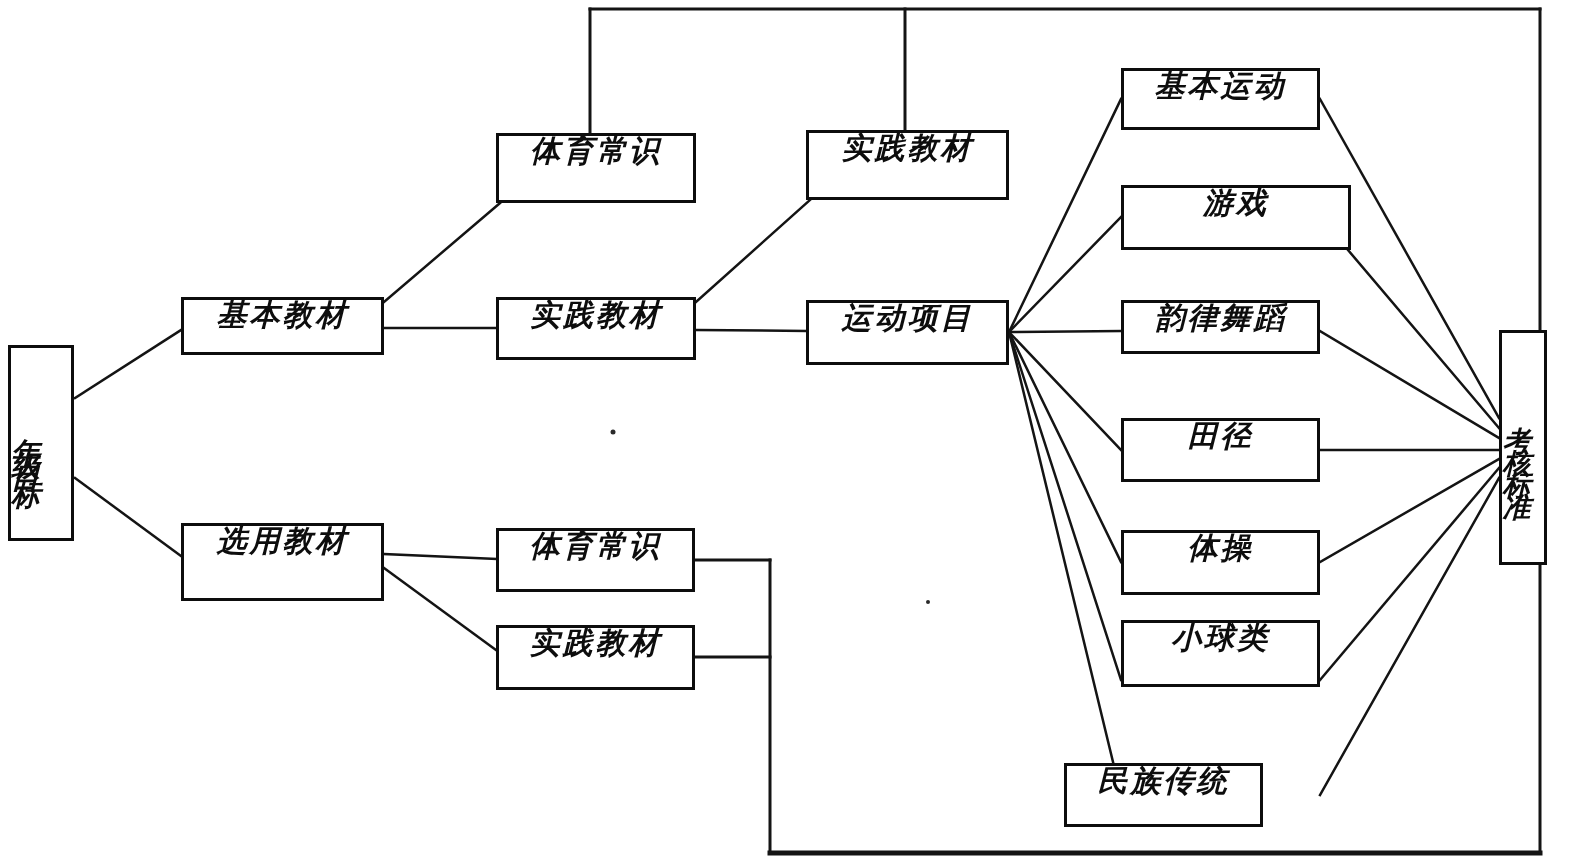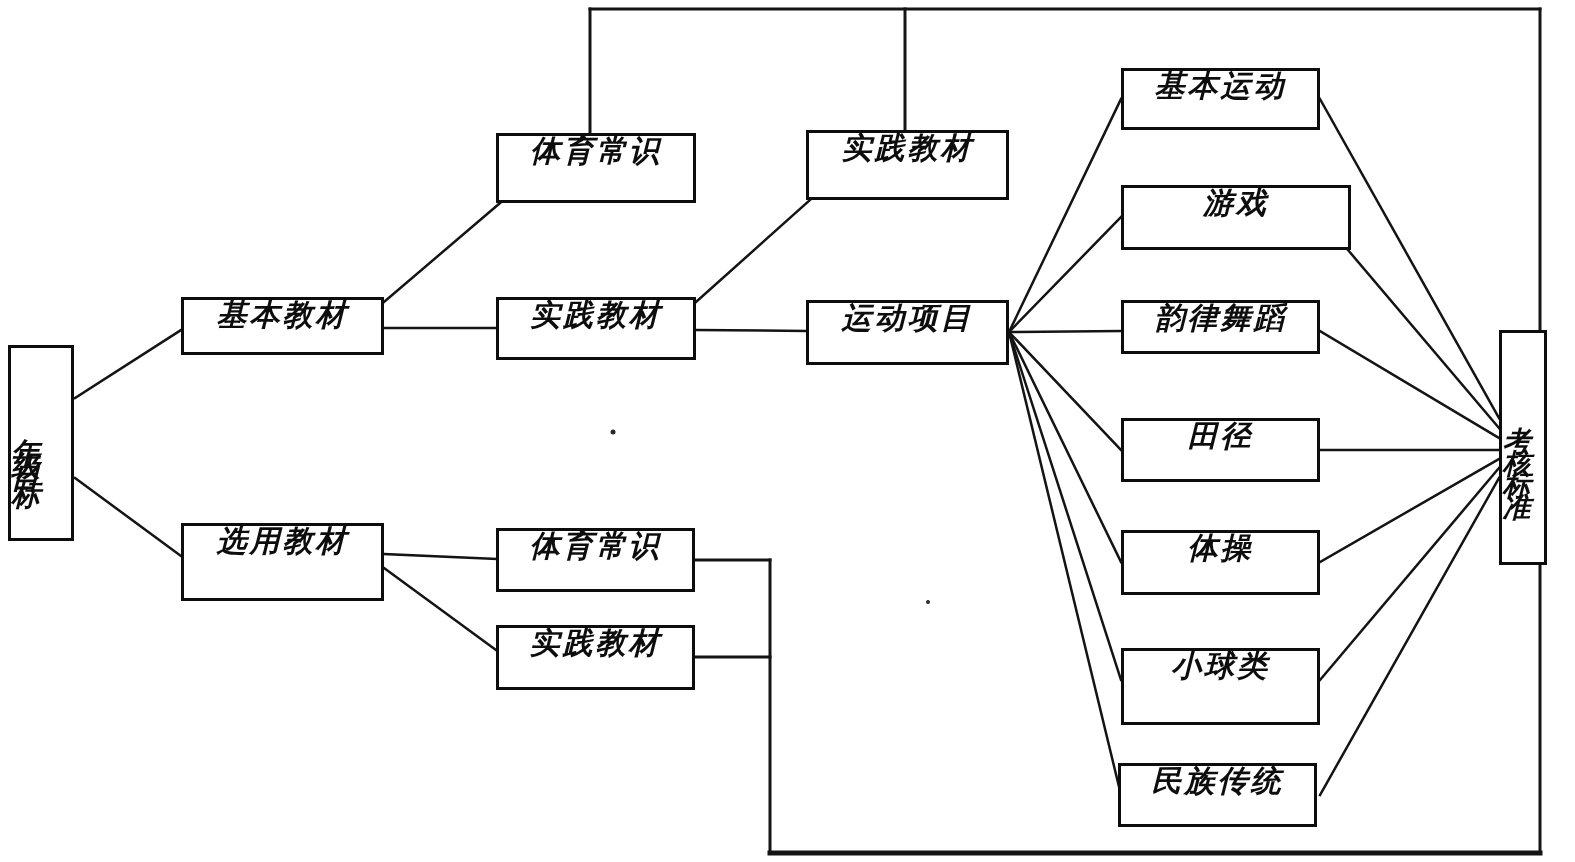--- a/index.html
+++ b/index.html
@@ -142,25 +142,25 @@
   </div>
 
   <div class="node" style="left:1121px;top:418px;width:199px;height:64px">
     <span>田径</span>
   </div>
 
   <div class="node" style="left:1121px;top:530px;width:199px;height:65px">
     <span>体操</span>
   </div>
 
-  <div class="node" style="left:1121px;top:648px;width:199px;height:77px">
+  <div class="node" style="left:1121px;top:620px;width:199px;height:67px">
     <span>小球类</span>
   </div>
 
-  <div class="node" style="left:1118px;top:763px;width:199px;height:64px">
+  <div class="node" style="left:1064px;top:763px;width:199px;height:64px">
     <span>民族传统</span>
   </div>
 
   <div class="node vertical tall" style="left:1499px;top:330px;width:48px;height:235px">
     <span>考核标准</span>
   </div>
 
 </div>
 
 </body></html>

